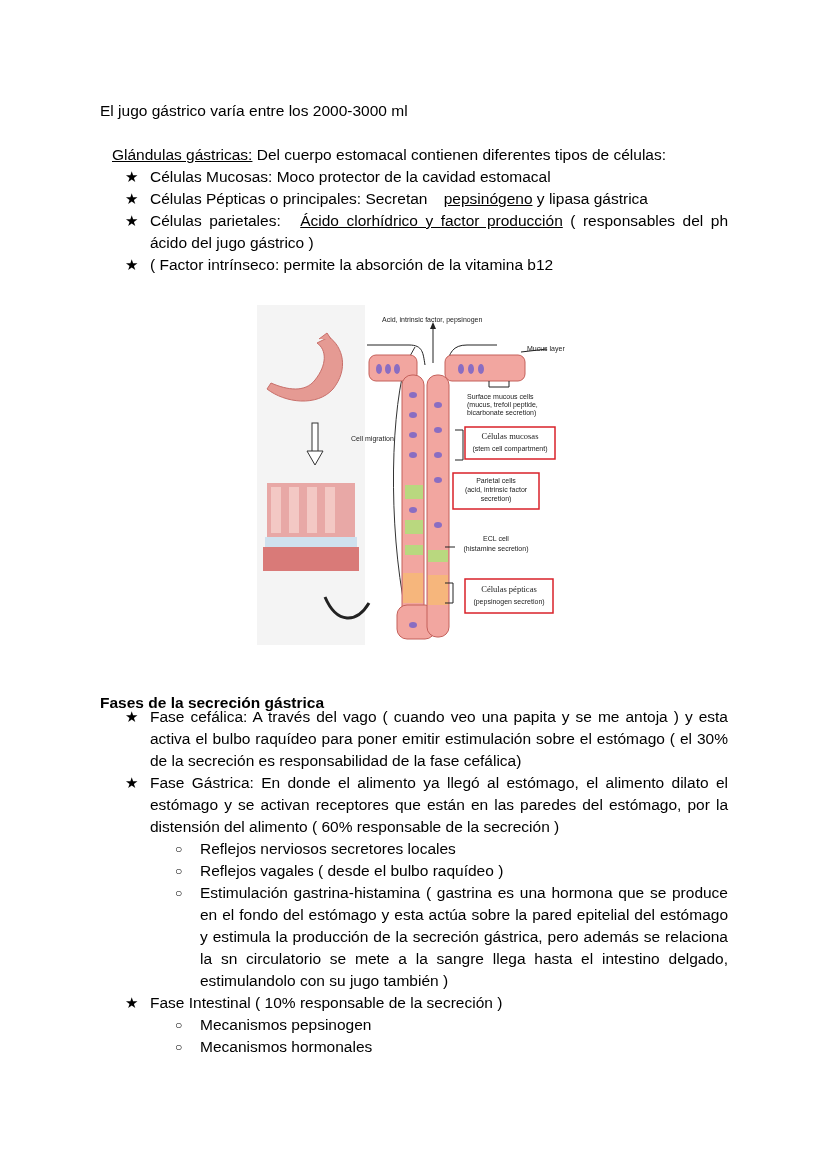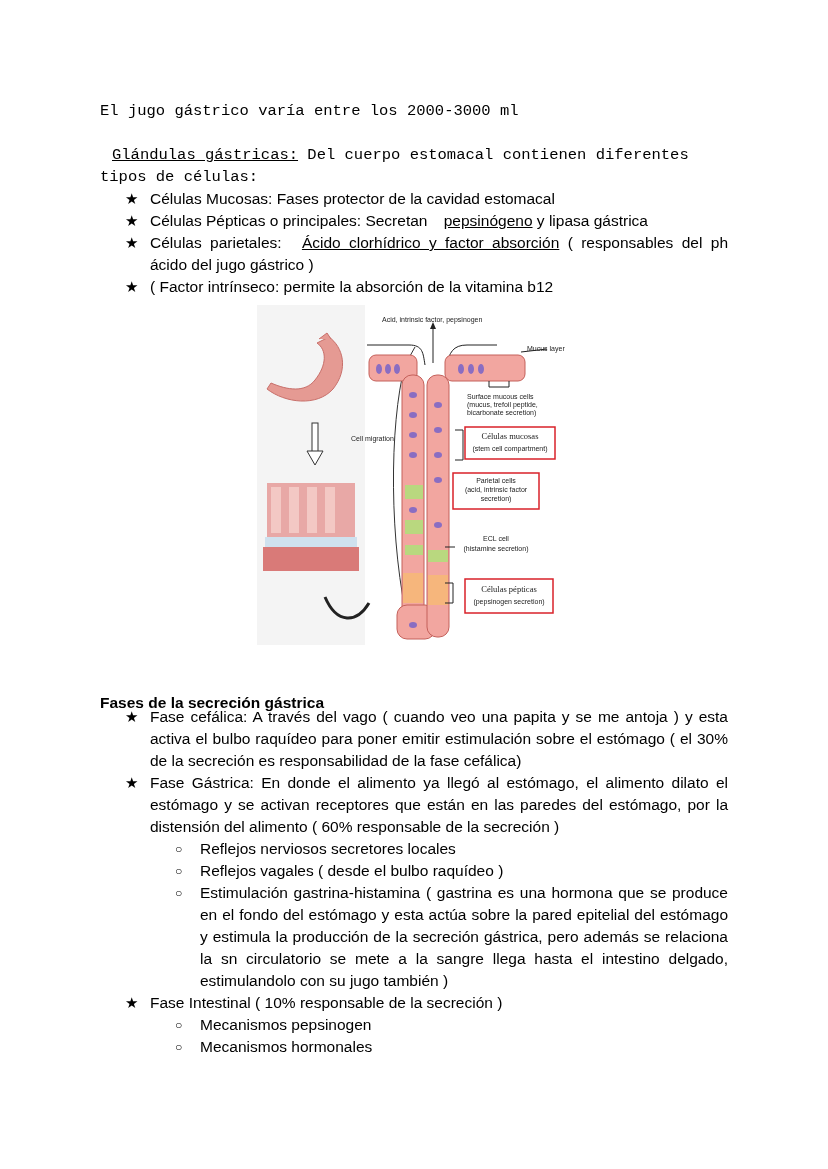--- a/index.html
+++ b/index.html
@@ -1,20 +1,20 @@
 <!DOCTYPE html>
 <html><head>
 <meta charset="utf-8">
 <style>
   html, body { margin:0; padding:0; background:#ffffff; }
   body { width:828px; height:1169px; position:relative; overflow:hidden;
          font-family:"Liberation Sans", sans-serif; color:#000; }
   .page { position:absolute; left:100px; top:100px; width:628px; }
   .h1 { font-weight:bold; font-size:19px; line-height:24px; margin:0; }
-  .p { font-size:15.5px; line-height:22px; margin:0;font-family:Liberation Mono, monospace; }
+  .p { font-size:15.5px; line-height:22px; margin:0; }
   .u { text-decoration:underline;margin-left:12px; }
   .gap { height:22px; }
   ul.stars { list-style:none; margin:0; padding:0; }
   ul.stars > li { position:relative; padding-left:50px; font-size:15.5px; line-height:22px; text-align:justify; }
   ul.stars > li .bullet { position:absolute; left:25px; top:0; font-size:15px; }
   ul.circles { list-style:none; margin:0; padding:0; }
   ul.circles > li { position:relative; padding-left:100px; font-size:15.5px; line-height:22px; text-align:justify; }
   ul.circles > li .cbullet { position:absolute; left:75px; top:0; font-size:12px; }
   .figure { position:absolute; left:257px; top:305px; width:320px; height:340px; }
   .h2 { position:absolute; left:100px; top:692px; width:628px; font-weight:bold; font-size:15.5px; line-height:22px; }
@@ -23,23 +23,23 @@
   .lblr { font-family:"Liberation Serif", serif; font-size:8.5px; fill:#222; }
 </style>
 </head>
 <body>
 
 <div class="page">
   <p class="p">El jugo gástrico varía entre los 2000-3000 ml</p>
   <div class="gap"></div>
   <p class="p"><span class="u">Glándulas gástricas:</span><span> Del cuerpo estomacal contienen diferentes tipos de células:</span></p>
   <ul class="stars">
-    <li><span class="bullet">★</span><span>Células Mucosas: Fases protector de la cavidad estomacal</span></li>
+    <li><span class="bullet">★</span><span>Células Mucosas: Moco protector de la cavidad estomacal</span></li>
     <li><span class="bullet">★</span><span>Células Pépticas o principales: Secretan </span><span class="u">pepsinógeno</span><span> y lipasa gástrica</span></li>
-    <li><span class="bullet">★</span><span>Células parietales: </span><span class="u">Ácido clorhídrico y factor absorción</span><span> ( responsables del ph ácido del jugo gástrico )</span></li>
+    <li><span class="bullet">★</span><span>Células parietales: </span><span class="u">Ácido clorhídrico y factor producción</span><span> ( responsables del ph ácido del jugo gástrico )</span></li>
     <li><span class="bullet">★</span><span>( Factor intrínseco: permite la absorción de la vitamina b12</span></li>
   </ul>
 </div>
 
 <div class="figure">
   <svg width="320" height="340" viewBox="0 0 320 340" xmlns="http://www.w3.org/2000/svg">
 
     <rect x="0" y="0" width="108" height="340" fill="#f4f4f4"></rect>
 
     <g>

